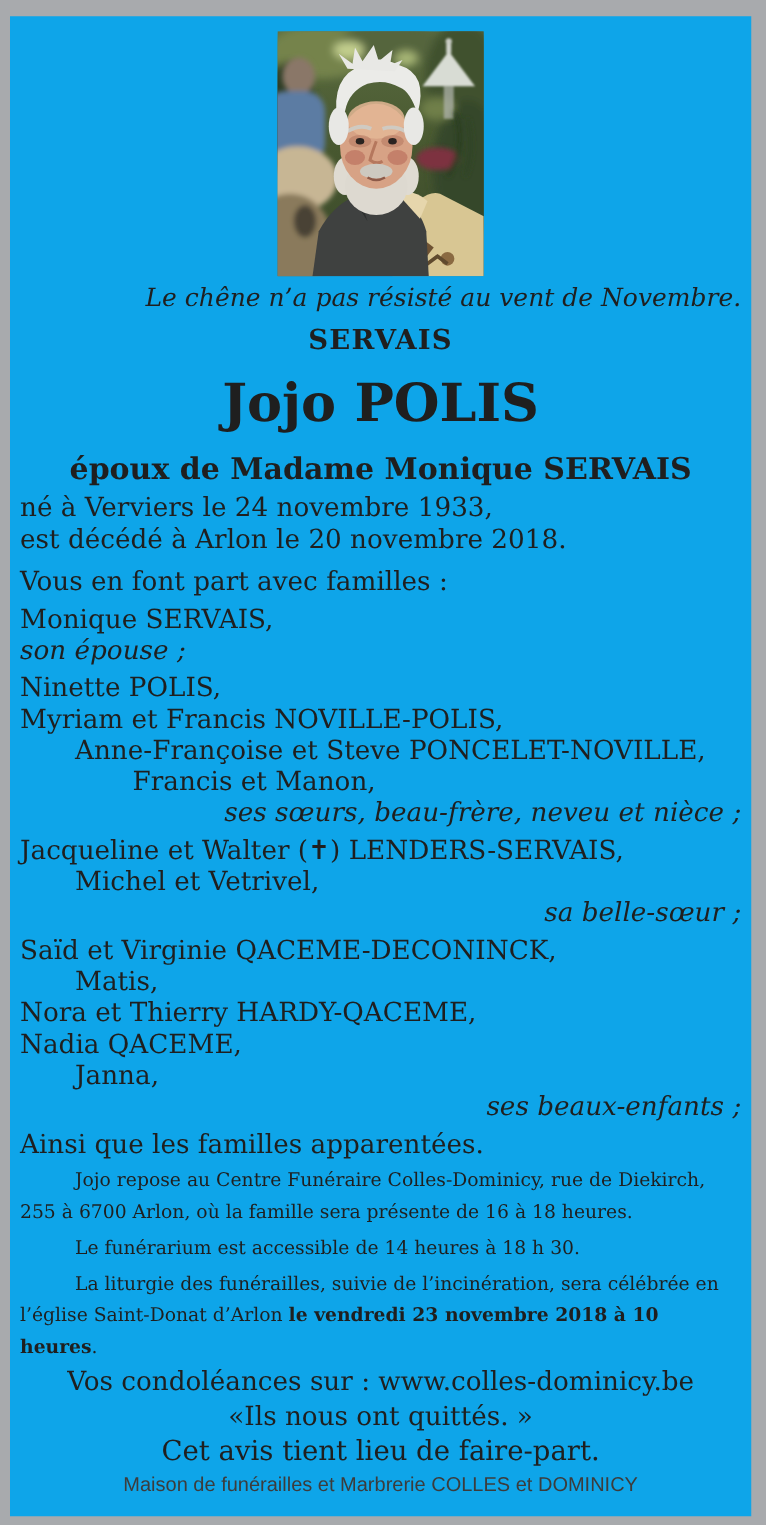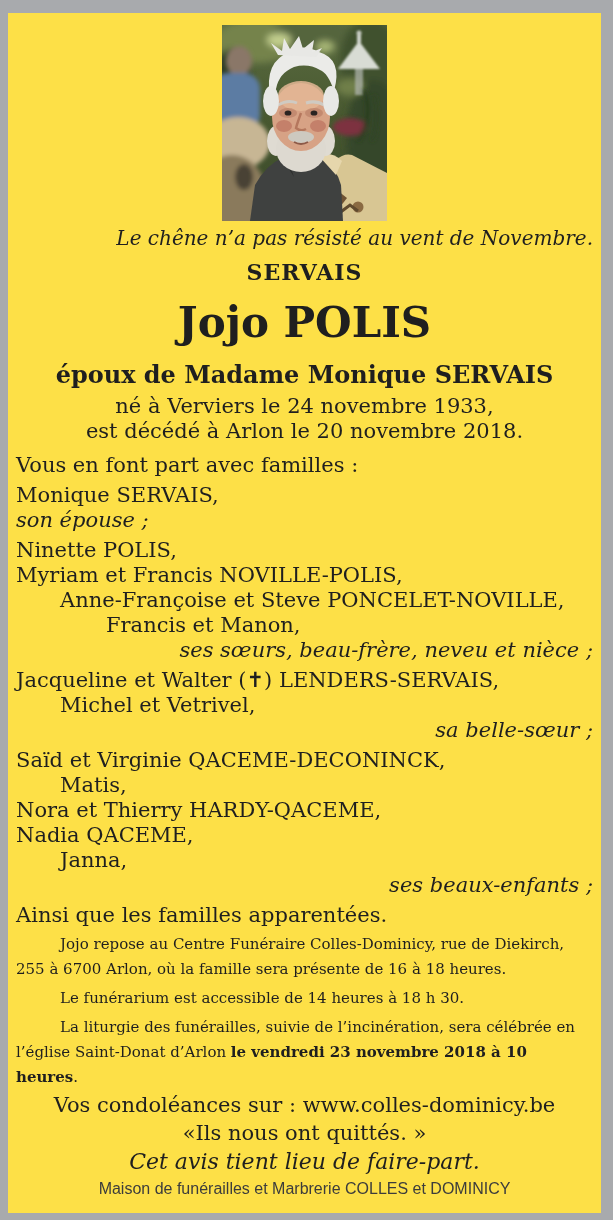--- a/index.html
+++ b/index.html
@@ -1,43 +1,43 @@
 <!DOCTYPE html>
 <html><head>
 <meta charset="utf-8">
 <style>
   html,body{margin:0;padding:0;}
   .page{
     width:613px;height:1220px;background:#a8aaad;
     box-sizing:border-box;padding:13px 12px 7px 8px;
   }
   .card{
-    width:100%;height:100%;background:#fde047;box-sizing:border-box;
+    width:100%;height:100%;background:#0ea5e9;box-sizing:border-box;
     padding:12px 8px 16px 8px;overflow:hidden;
     font-family:"DejaVu Serif","Liberation Serif",serif;color:#1f1f1f;
   }
   .photo-wrap{width:165px;height:196px;margin:0 auto;}
   .photo{display:block;width:165px;height:196px;}
   .quote{ text-align:right;font-style:italic;font-size:20px;line-height:25px;margin-top:5px;}
   .monsieur{text-align:center;font-weight:bold;font-size:22px;letter-spacing:1px;line-height:26px;margin-top:8px;}
   .name{text-align:center;font-weight:bold;font-size:42px;line-height:44px;margin:16px;}
   .spouse{text-align:center;font-weight:bold;font-size:24px;line-height:28px;margin-top:3px;}
-  .dates{text-align:center;font-size:21px;line-height:25px;margin-top:5px;}
+  .dates{text-align:left;font-size:21px;line-height:25px;margin-top:5px;}
   .intro{font-size:21px;line-height:25px;margin-top:9px;}
   .group{margin-top:5px;}
   .fam-row{font-size:21px;line-height:25px;}
   .flexrow{display:flex;justify-content:space-between;align-items:baseline;flex-direction:column;}
   .ind1{padding-left:44px;}
   .ind2{padding-left:90px;}
   .rel{text-align:right;font-style:italic;}
   .rel-inline{font-style:italic;}
   .closing{font-size:21px;line-height:25px;margin-top:5px;}
   .para{font-size:15px;line-height:25px;margin:4px 0 0;text-indent:44px;}
   .centerline{text-align:center;font-size:21px;line-height:25px;margin-top:3px;}
-  .notice{font-style:italic;font-size:22px;line-height:26px;}
+  .notice{font-size:22px;line-height:26px;}
   .footer{font-family:"Liberation Sans",sans-serif;font-size:16px;line-height:20px;color:#3c3c3c;text-align:center;margin-top:4px;}
 </style>
 </head>
 <body>
 
 <div class="page">
   <div class="card">
 
     <div class="photo-wrap">
       <svg class="photo" viewBox="0 0 165 196" xmlns="http://www.w3.org/2000/svg">

